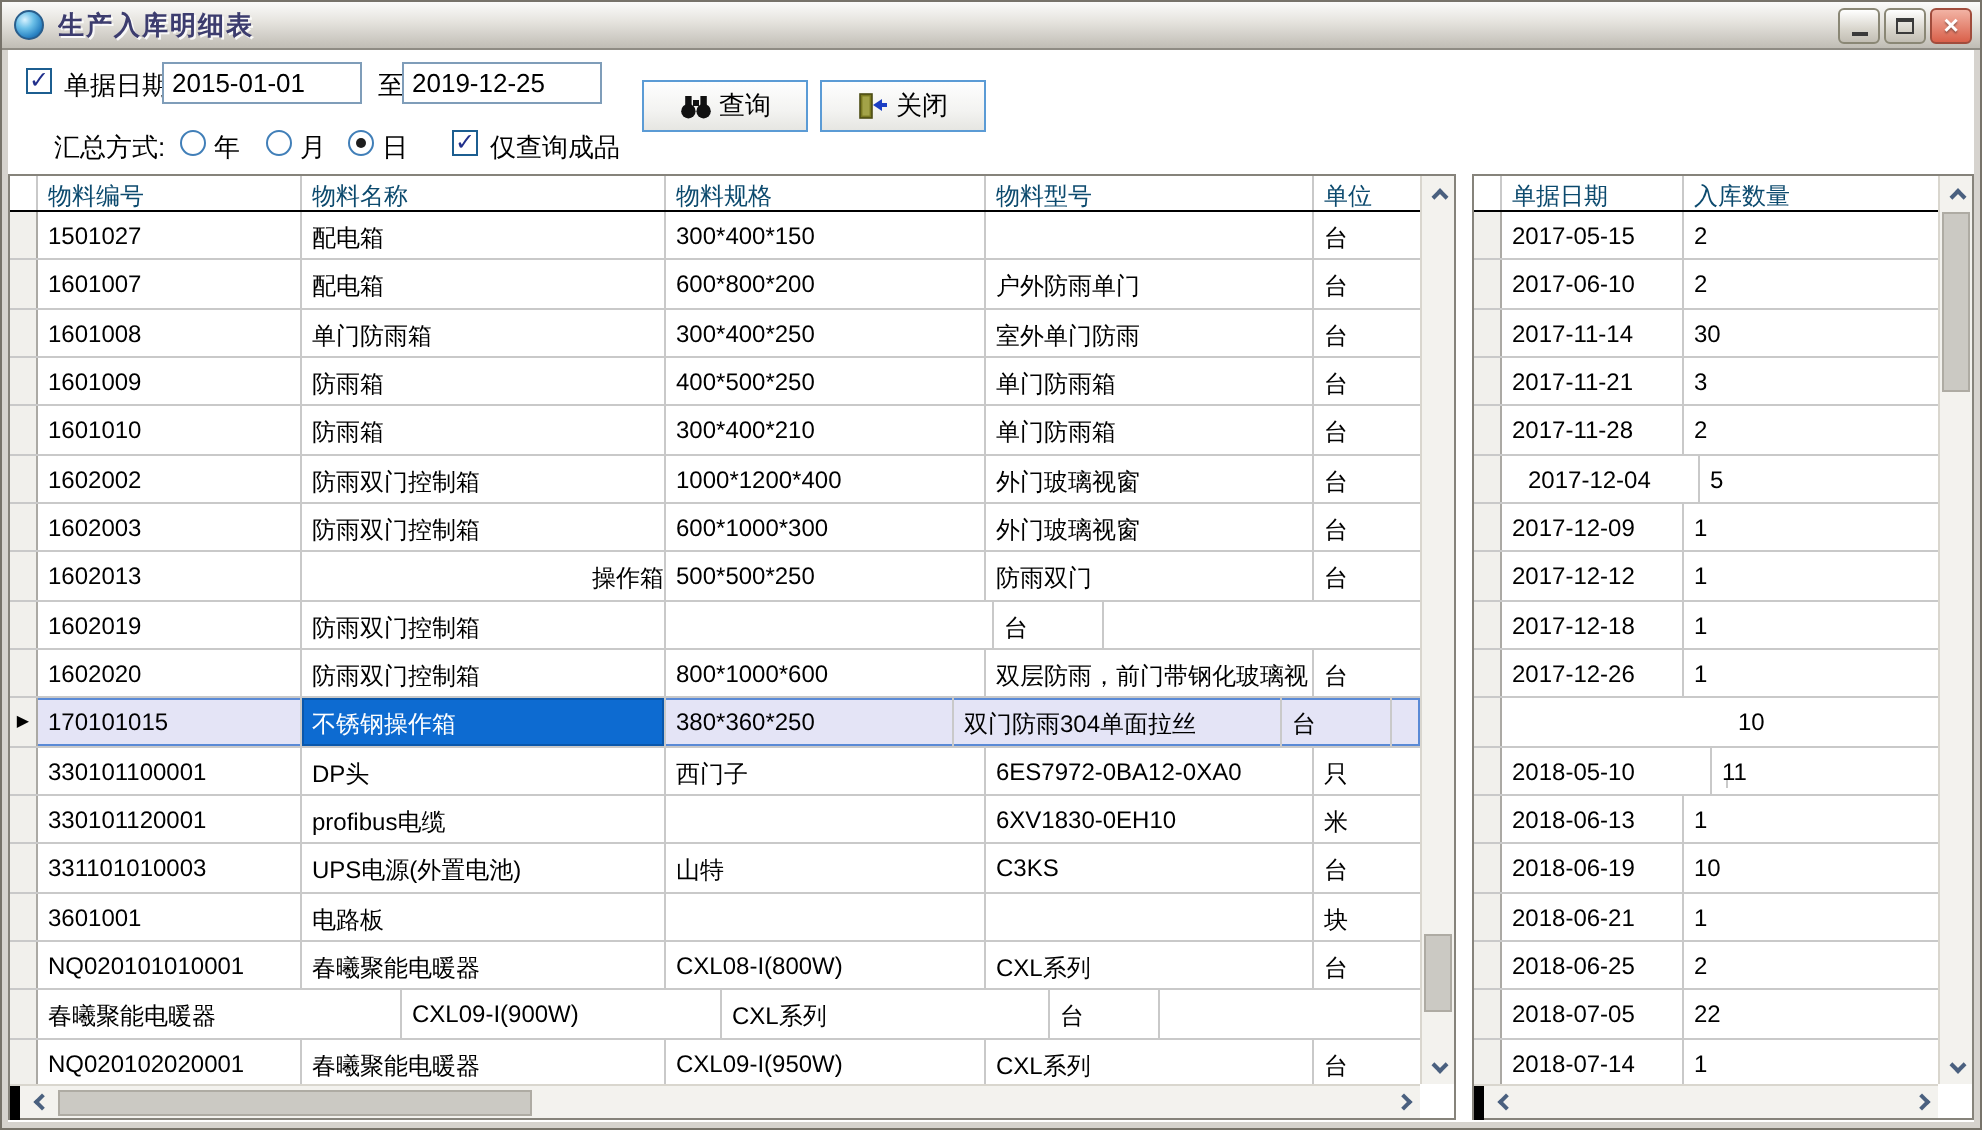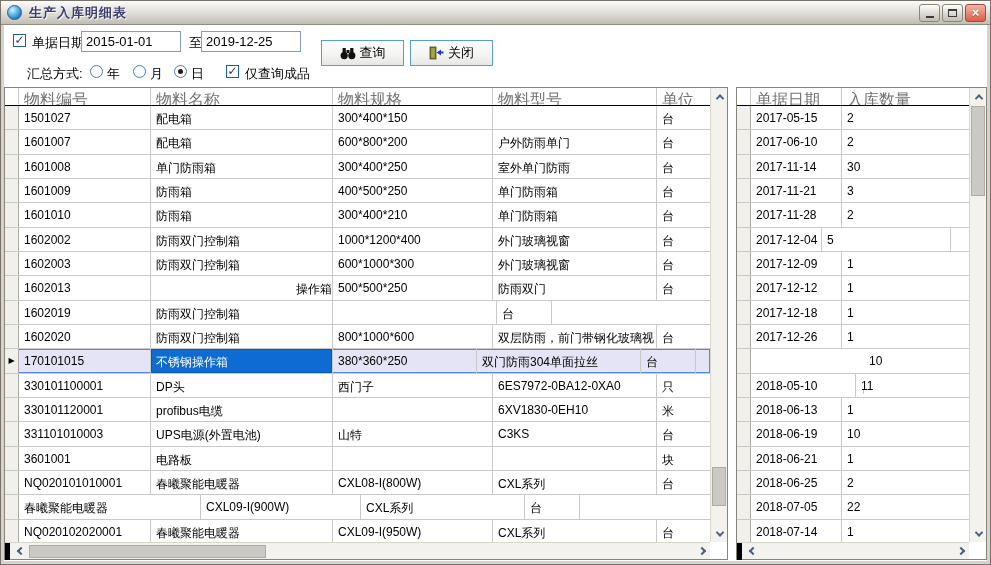--- a/index.html
+++ b/index.html
@@ -46,21 +46,21 @@
     padding:0 4px; font-family:inherit; color:#000; }
   .pbtn { height:26px; width:83px; border:1px solid var(--btn-border,#5B9BD5);
     background:linear-gradient(180deg,#FEFEFE 0%,#F3F3F1 60%,#E6E6E2 100%);
     display:inline-flex; align-items:center; justify-content:center; gap:4px;
     font-size:13px; color:#000; cursor:default; }
 
   
   .grid { position:absolute; top:62px; height:473px; border:1px solid #86837B; background:#FFF; }
   .grid-main { position:absolute; left:0; top:0; bottom:17px; overflow:hidden; background:#FFF; }
   .grid-head { display:flex; height:18px; border-bottom:1px solid #000; background:#FFF; }
-  .hcell { font-size:16px; color:#737373; padding:2px 0 0 5px; border-right:1px solid #C9C9C9;
+  .hcell { font-size:12px; color:#0c4a6e; padding:2px 0 0 5px; border-right:1px solid #C9C9C9;
     white-space:nowrap; overflow:hidden; flex:0 0 auto; }
   .rowhead { flex:0 0 14px; width:14px; background:#F1F0EC; border-right:1px solid #ABA9A4;
     display:flex; align-items:center; justify-content:center; }
   .grid-head .rowhead { background:#FFF; border-right:1px solid #C9C9C9; }
   .grid-row { display:flex; height:24.33px; border-bottom:1px solid #C9C9C9; background:#FFF; }
   .cell { font-size:12px; color:#000; padding:5px 0 0 5px; border-right:1px solid #C9C9C9;
     white-space:nowrap; overflow:hidden; flex:0 0 auto; }
   .grid-row .rowhead { border-bottom:0; }
   .sel-row { background:var(--sel-row,#E4E4F6); box-shadow:inset 0 0 0 1px var(--sel-border,#5A8AD6); }
   .sel-row .cell { background:transparent; }
@@ -363,21 +363,21 @@
               <div class="cell" style="width: 91px;">2017-11-21</div>
               <div class="cell" style="width: 129px;">3</div>
             </div>
             <div class="grid-row">
               <div class="rowhead"></div>
               <div class="cell" style="width: 91px;">2017-11-28</div>
               <div class="cell" style="width: 129px;">2</div>
             </div>
             <div class="grid-row">
               <div class="rowhead"></div>
-              <div class="cell" style="width: 71px;">2017-12-04</div>
+              <div class="cell" style="width: 91px; margin-left: 8px;">2017-12-04</div>
               <div class="cell" style="width: 129px;">5</div>
             </div>
             <div class="grid-row">
               <div class="rowhead"></div>
               <div class="cell" style="width: 91px;">2017-12-09</div>
               <div class="cell" style="width: 129px;">1</div>
             </div>
             <div class="grid-row">
               <div class="rowhead"></div>
               <div class="cell" style="width: 91px;">2017-12-12</div>

